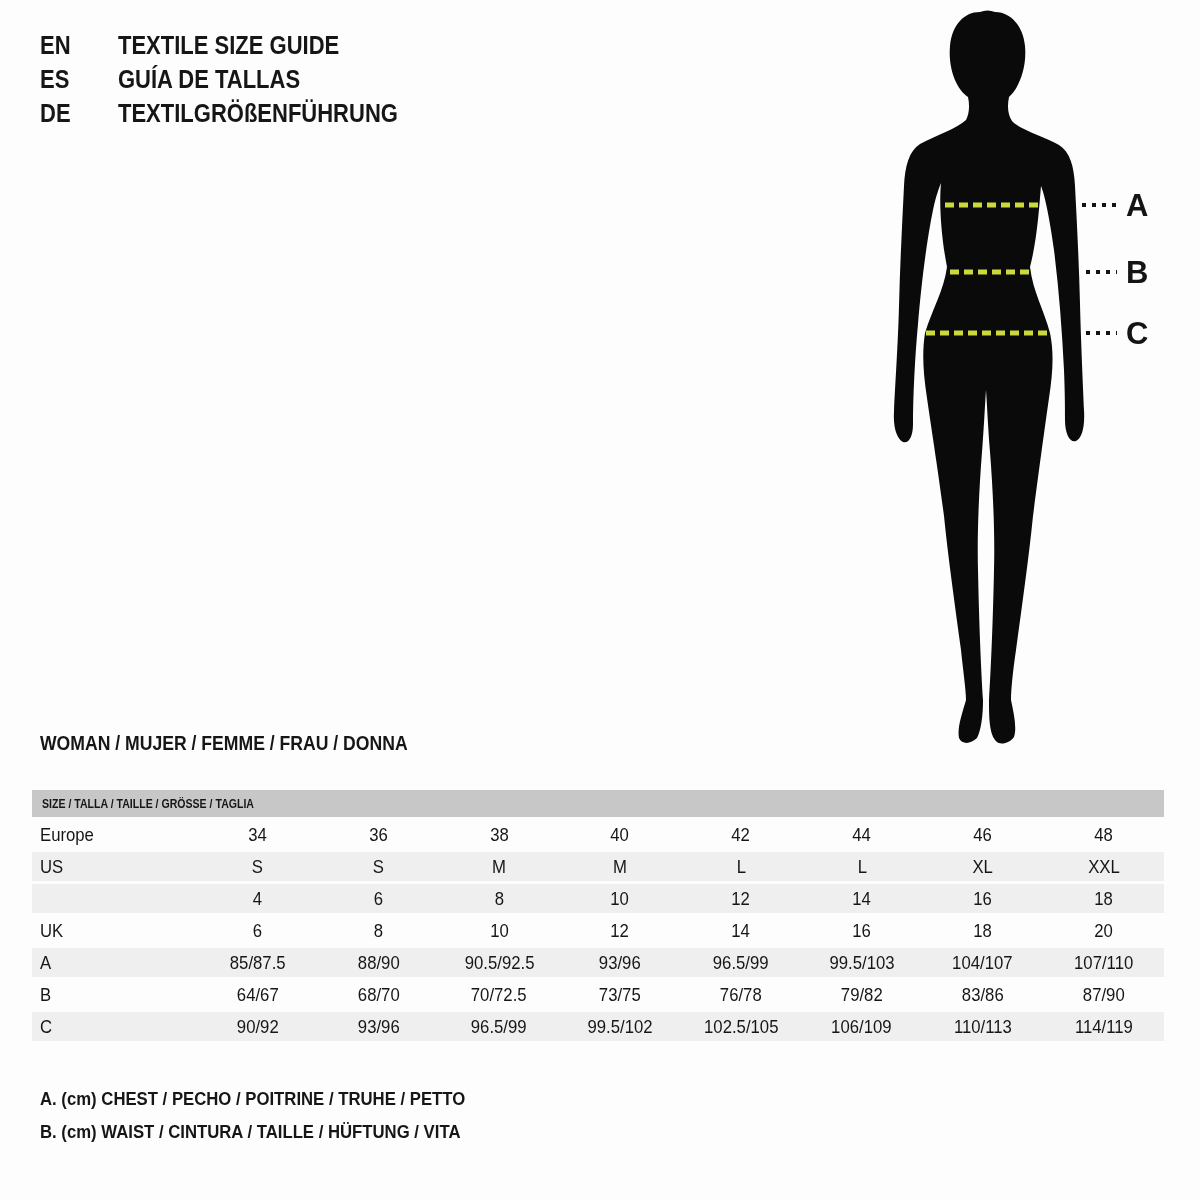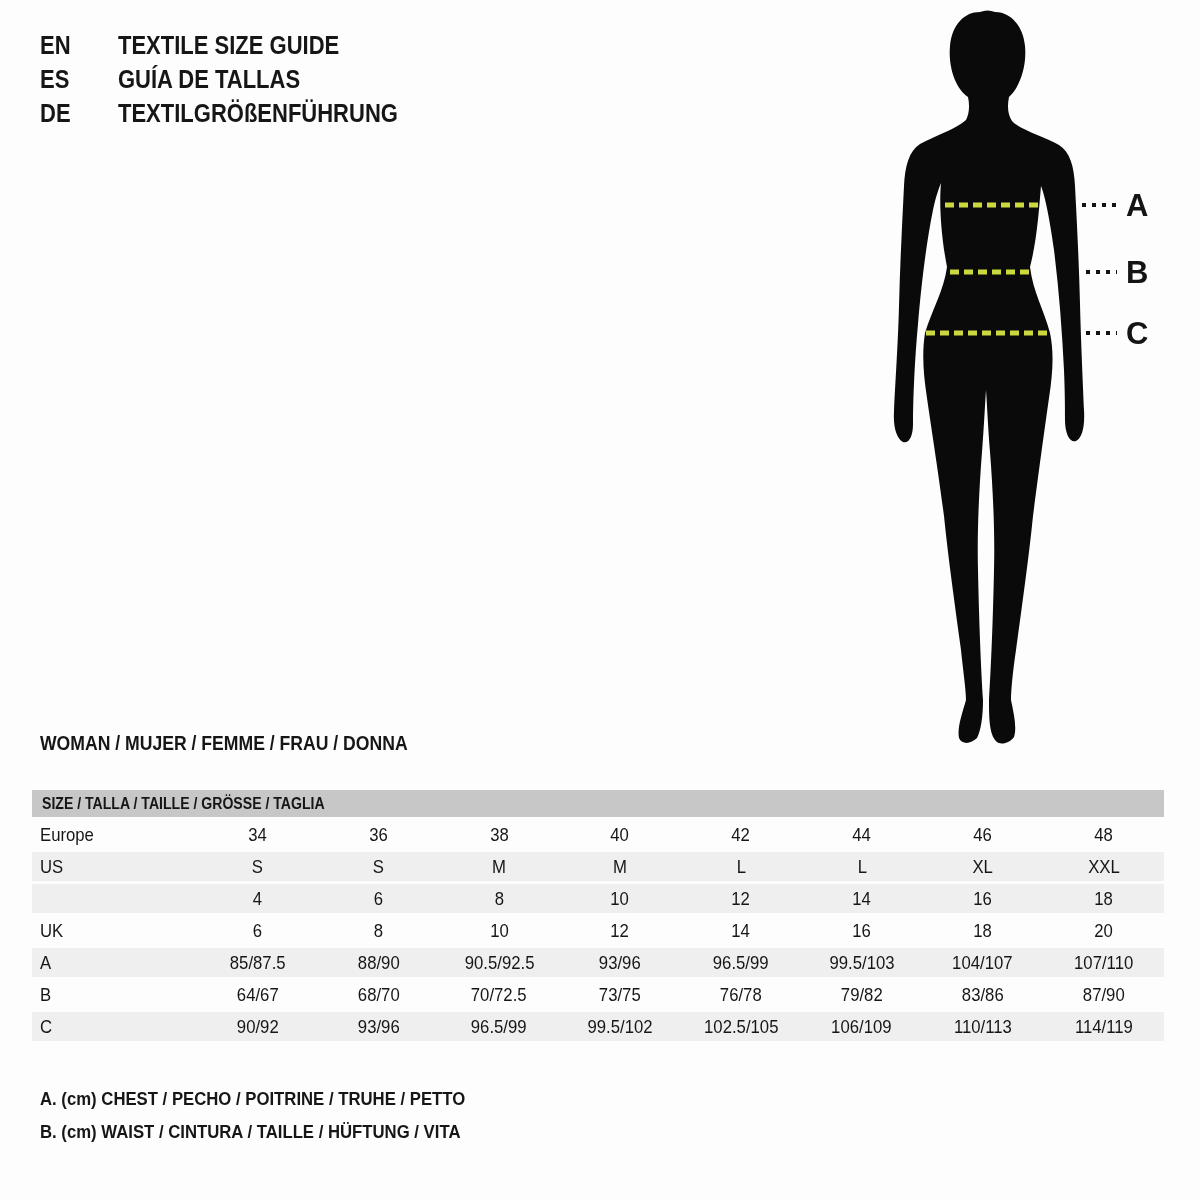--- a/index.html
+++ b/index.html
@@ -18,21 +18,21 @@
   
   .figure-wrap{position:absolute;left:860px;top:0;width:320px;height:750px;}
 
   
   .section-title{position:absolute;left:40px;top:732px;font-weight:700;font-size:20px;}
 
   
   .size-table{position:absolute;left:32px;top:790px;width:1132px;}
   .size-table-header{
     height:27px;background:var(--header-bg,#c7c7c7);display:flex;align-items:center;
-    padding-left:10px;box-sizing:border-box;font-weight:700;font-size:16px;margin-bottom:3px;
+    padding-left:10px;box-sizing:border-box;font-weight:700;font-size:12px;margin-bottom:3px;
   }
   .t-row{display:flex;height:29px;margin-bottom:3px;align-items:center;font-weight:400;font-size:19px;}
   .t-row.shaded{background:var(--row-bg,#efefef);}
   .t-label{width:165px;padding-left:8px;box-sizing:border-box;text-align:left;}
   .t-cell{flex:1;text-align:center;}
 
   
   .legend{position:absolute;left:40px;top:1082px;}
   .legend-line{height:33px;display:flex;align-items:center;font-weight:700;font-size:19px;}
 </style>

